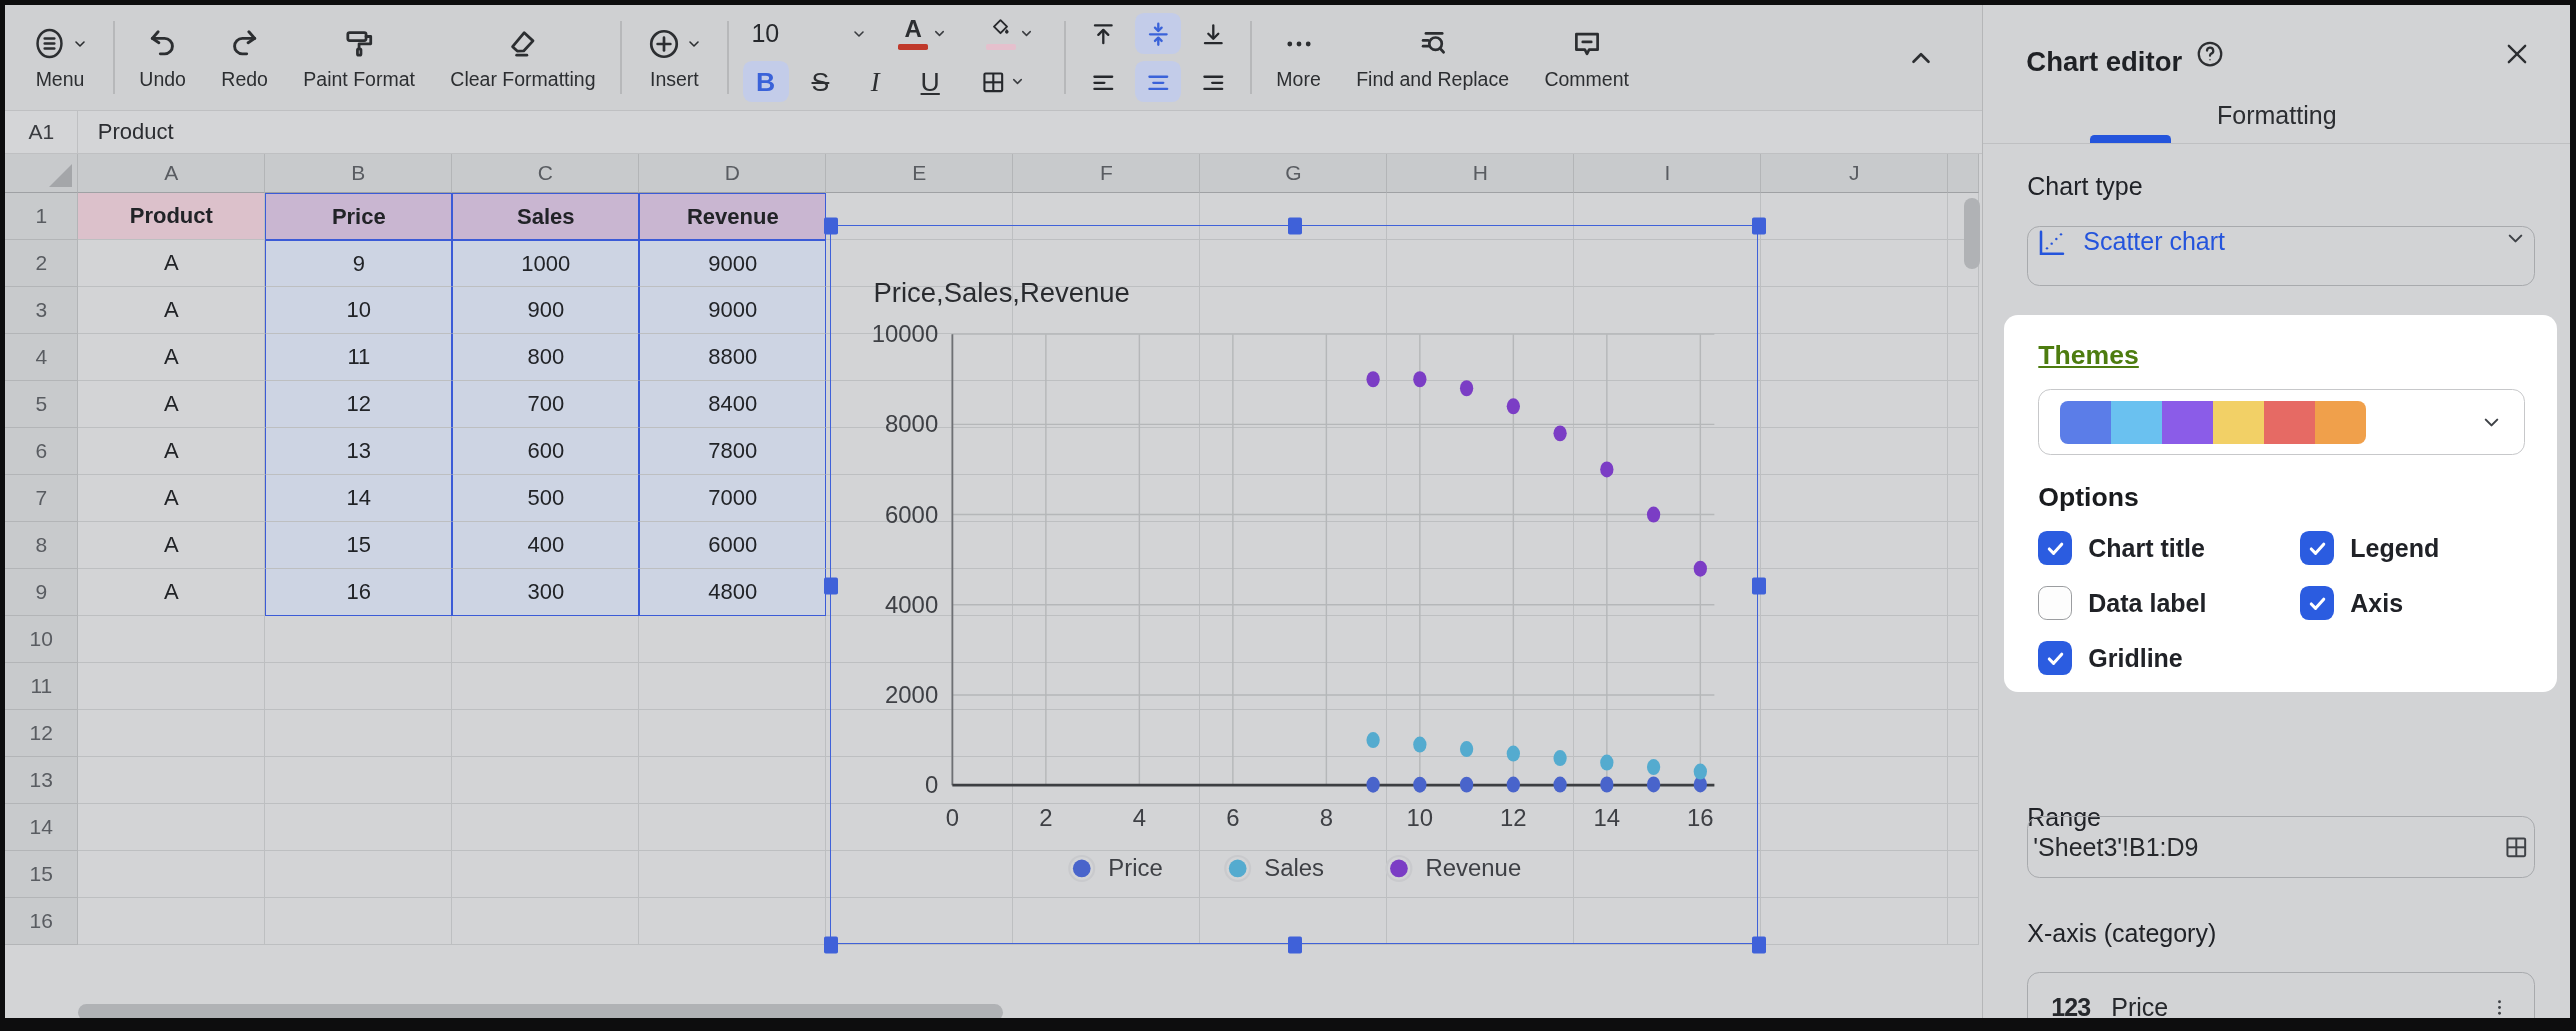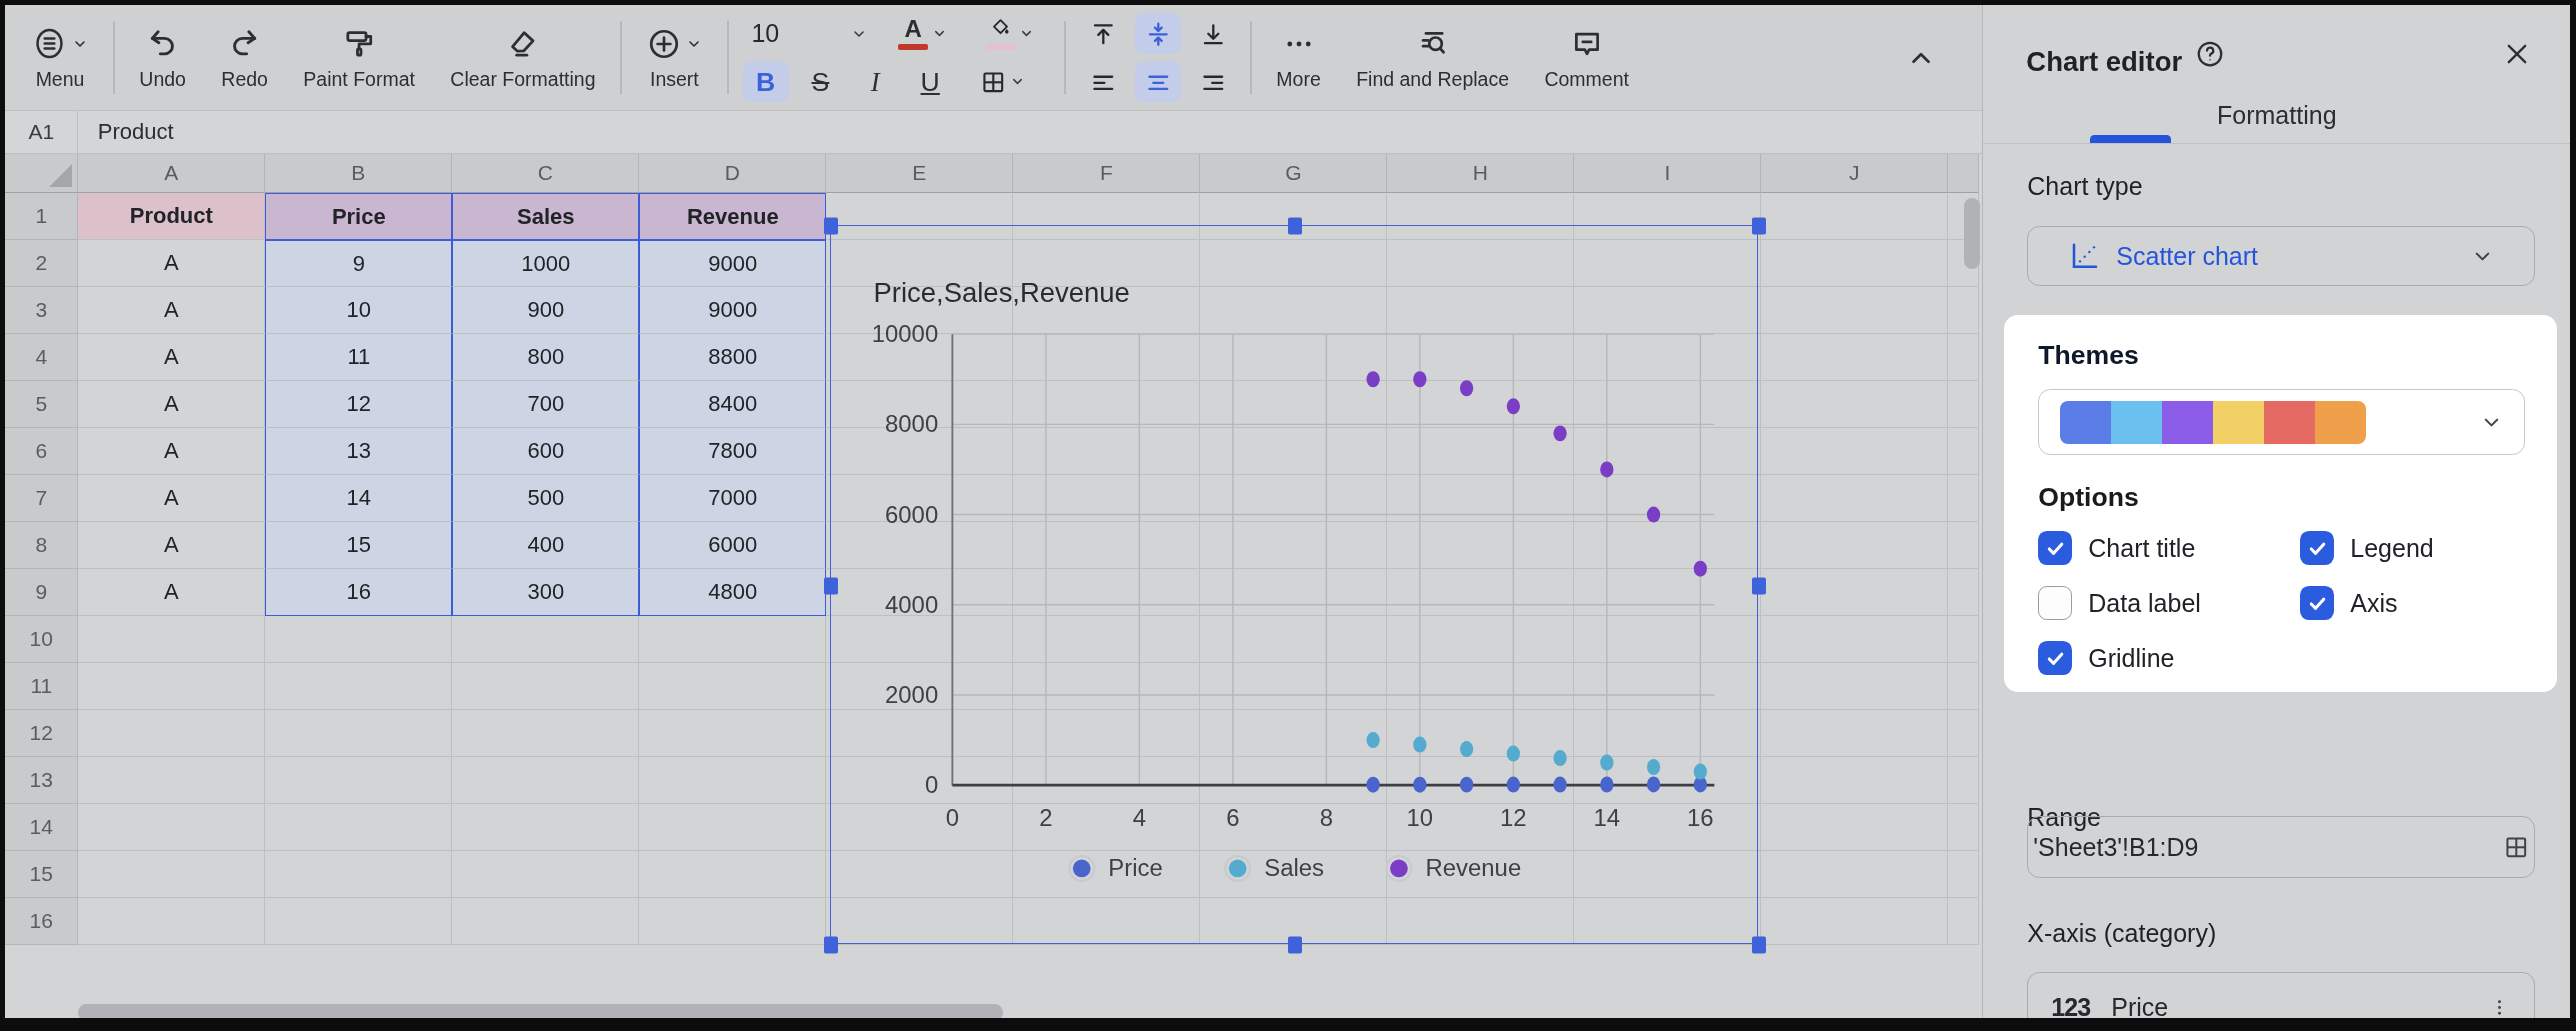--- a/index.html
+++ b/index.html
@@ -68,37 +68,37 @@
   #panel-head{display:flex;align-items:center;padding:25px 39px 8.9px 43px;}
   #panel-title{font-size:27.5px;font-weight:600;color:#1f2125;margin-top:16px;}
   .help{margin-left:12.4px;}
   #close-btn{margin-left:auto;}
   #tabs{display:flex;height:57px;border-bottom:1.8px solid #bfc0c2;position:relative;}
   .tab{flex:1;display:flex;align-items:center;justify-content:center;font-size:25px;color:#2b2d31;}
   .tab.active{color:#2454dc;font-weight:500;}
   #tab-underline{position:absolute;left:107px;bottom:0;width:81px;height:8px;border-radius:4.4px 4.4px 0 0;background:#2454dc;}
   .p-label{font-size:25px;font-weight:500;color:#202227;}
   #chart-type-label{position:absolute;left:44px;top:167px;}
-  #chart-type-select{position:absolute;left:44px;top:221px;width:508px;height:60px;border:1.8px solid #a8aaad;border-radius:12.4px;display:flex;align-items:center;padding:0 40px;}
+  #chart-type-select{position:absolute;left:44px;top:221px;width:508px;height:60px;border:1.8px solid #a8aaad;border-radius:12.4px;display:flex;align-items:flex-start;padding:0 7px;}
   #chart-type-select .val{font-size:25px;color:#2454dc;margin-left:16px;}
   .chev-right{margin-left:auto;}
   #card{position:absolute;left:21px;top:310px;width:553px;height:377px;background:#ffffff;border-radius:14px;}
-  #themes-label{position:absolute;left:34px;top:25px;font-size:26.6px;font-weight:700;color:#0f172a;}
+  #themes-label{position:absolute;left:34px;top:25px;font-size:26.6px;font-weight:700;color:#4d7c0f;text-decoration:underline;}
   #theme-select{position:absolute;left:34px;top:74px;width:487px;height:66px;background:#fff;border:1.8px solid #c7c8ca;border-radius:12.4px;display:flex;align-items:center;padding:0 21px;}
   #swatches{display:flex;}
   .sw{width:51px;height:43px;}
   .sw:first-child{border-radius:8px 0 0 8px;}
   .sw:last-child{border-radius:0 8px 8px 0;}
   #options-label{position:absolute;left:34px;top:167px;font-size:26.6px;font-weight:700;color:#191b1e;}
   #options-grid{position:absolute;left:34px;top:216px;width:496px;display:grid;grid-template-columns:262px 1fr;row-gap:21px;}
   .opt{display:flex;align-items:center;gap:16px;}
   .opt .box{width:34px;height:34px;border-radius:8.9px;display:flex;align-items:center;justify-content:center;}
   .opt .box.on{background:#2b5ce0;}
   .opt .box.off{background:#fdfdfd;border:1.8px solid #9b9da0;}
-  .opt .olabel{font-size:25px;color:#202227;}
+  .opt .olabel{font-size:25px;color:#202227;font-weight:bold;}
   #range-label{position:absolute;left:44px;top:758px;margin-top:40px;}
   #range-field{position:absolute;left:44px;top:811px;width:508px;height:62px;border:1.8px solid #a8aaad;border-radius:12.4px;display:flex;align-items:center;padding:0 5px;}
   #range-field .val{font-size:25px;color:#26282c;}
   #xaxis-label{position:absolute;left:44px;top:914px;}
   #xaxis-field{position:absolute;left:44px;top:967px;width:508px;height:71px;border:1.8px solid #a8aaad;border-radius:12.4px;display:flex;align-items:center;padding:0 23px;}
   #xaxis-field .num{font-size:25px;font-weight:600;color:#26282c;letter-spacing:-0.9px;}
   #xaxis-field .val{font-size:25px;color:#26282c;margin-left:21px;}
 </style>
 </head>
 <body>

